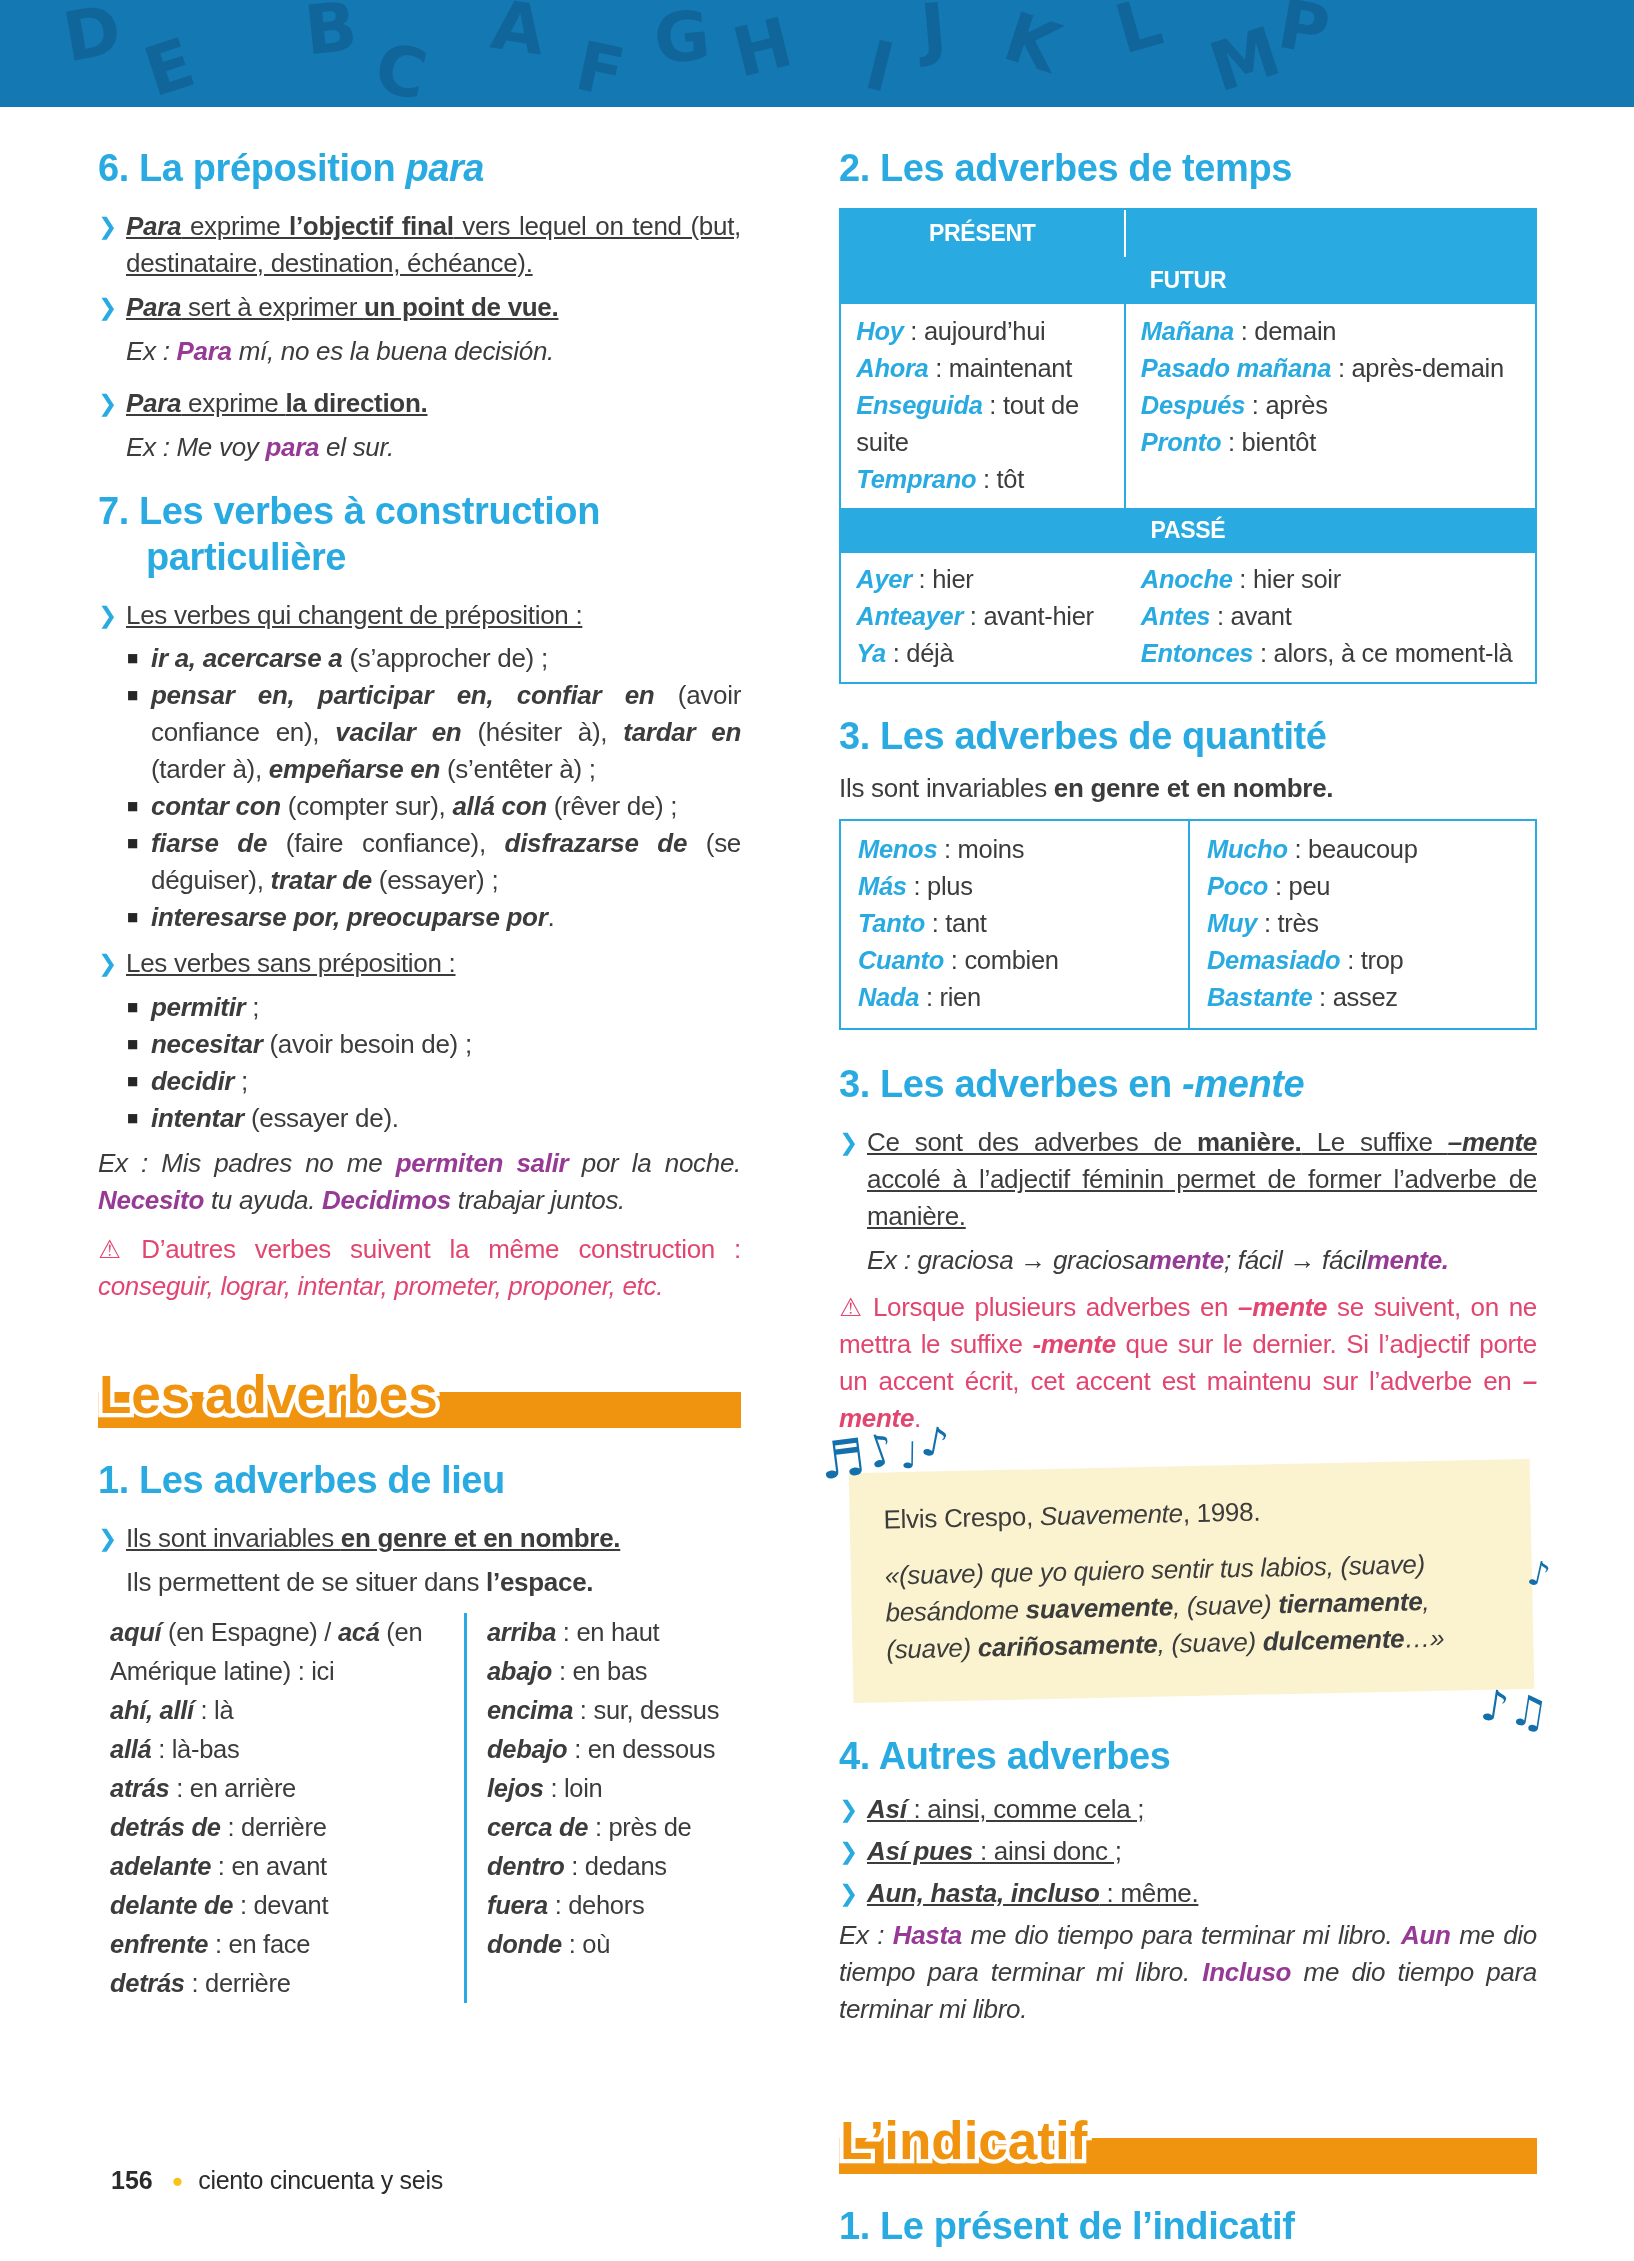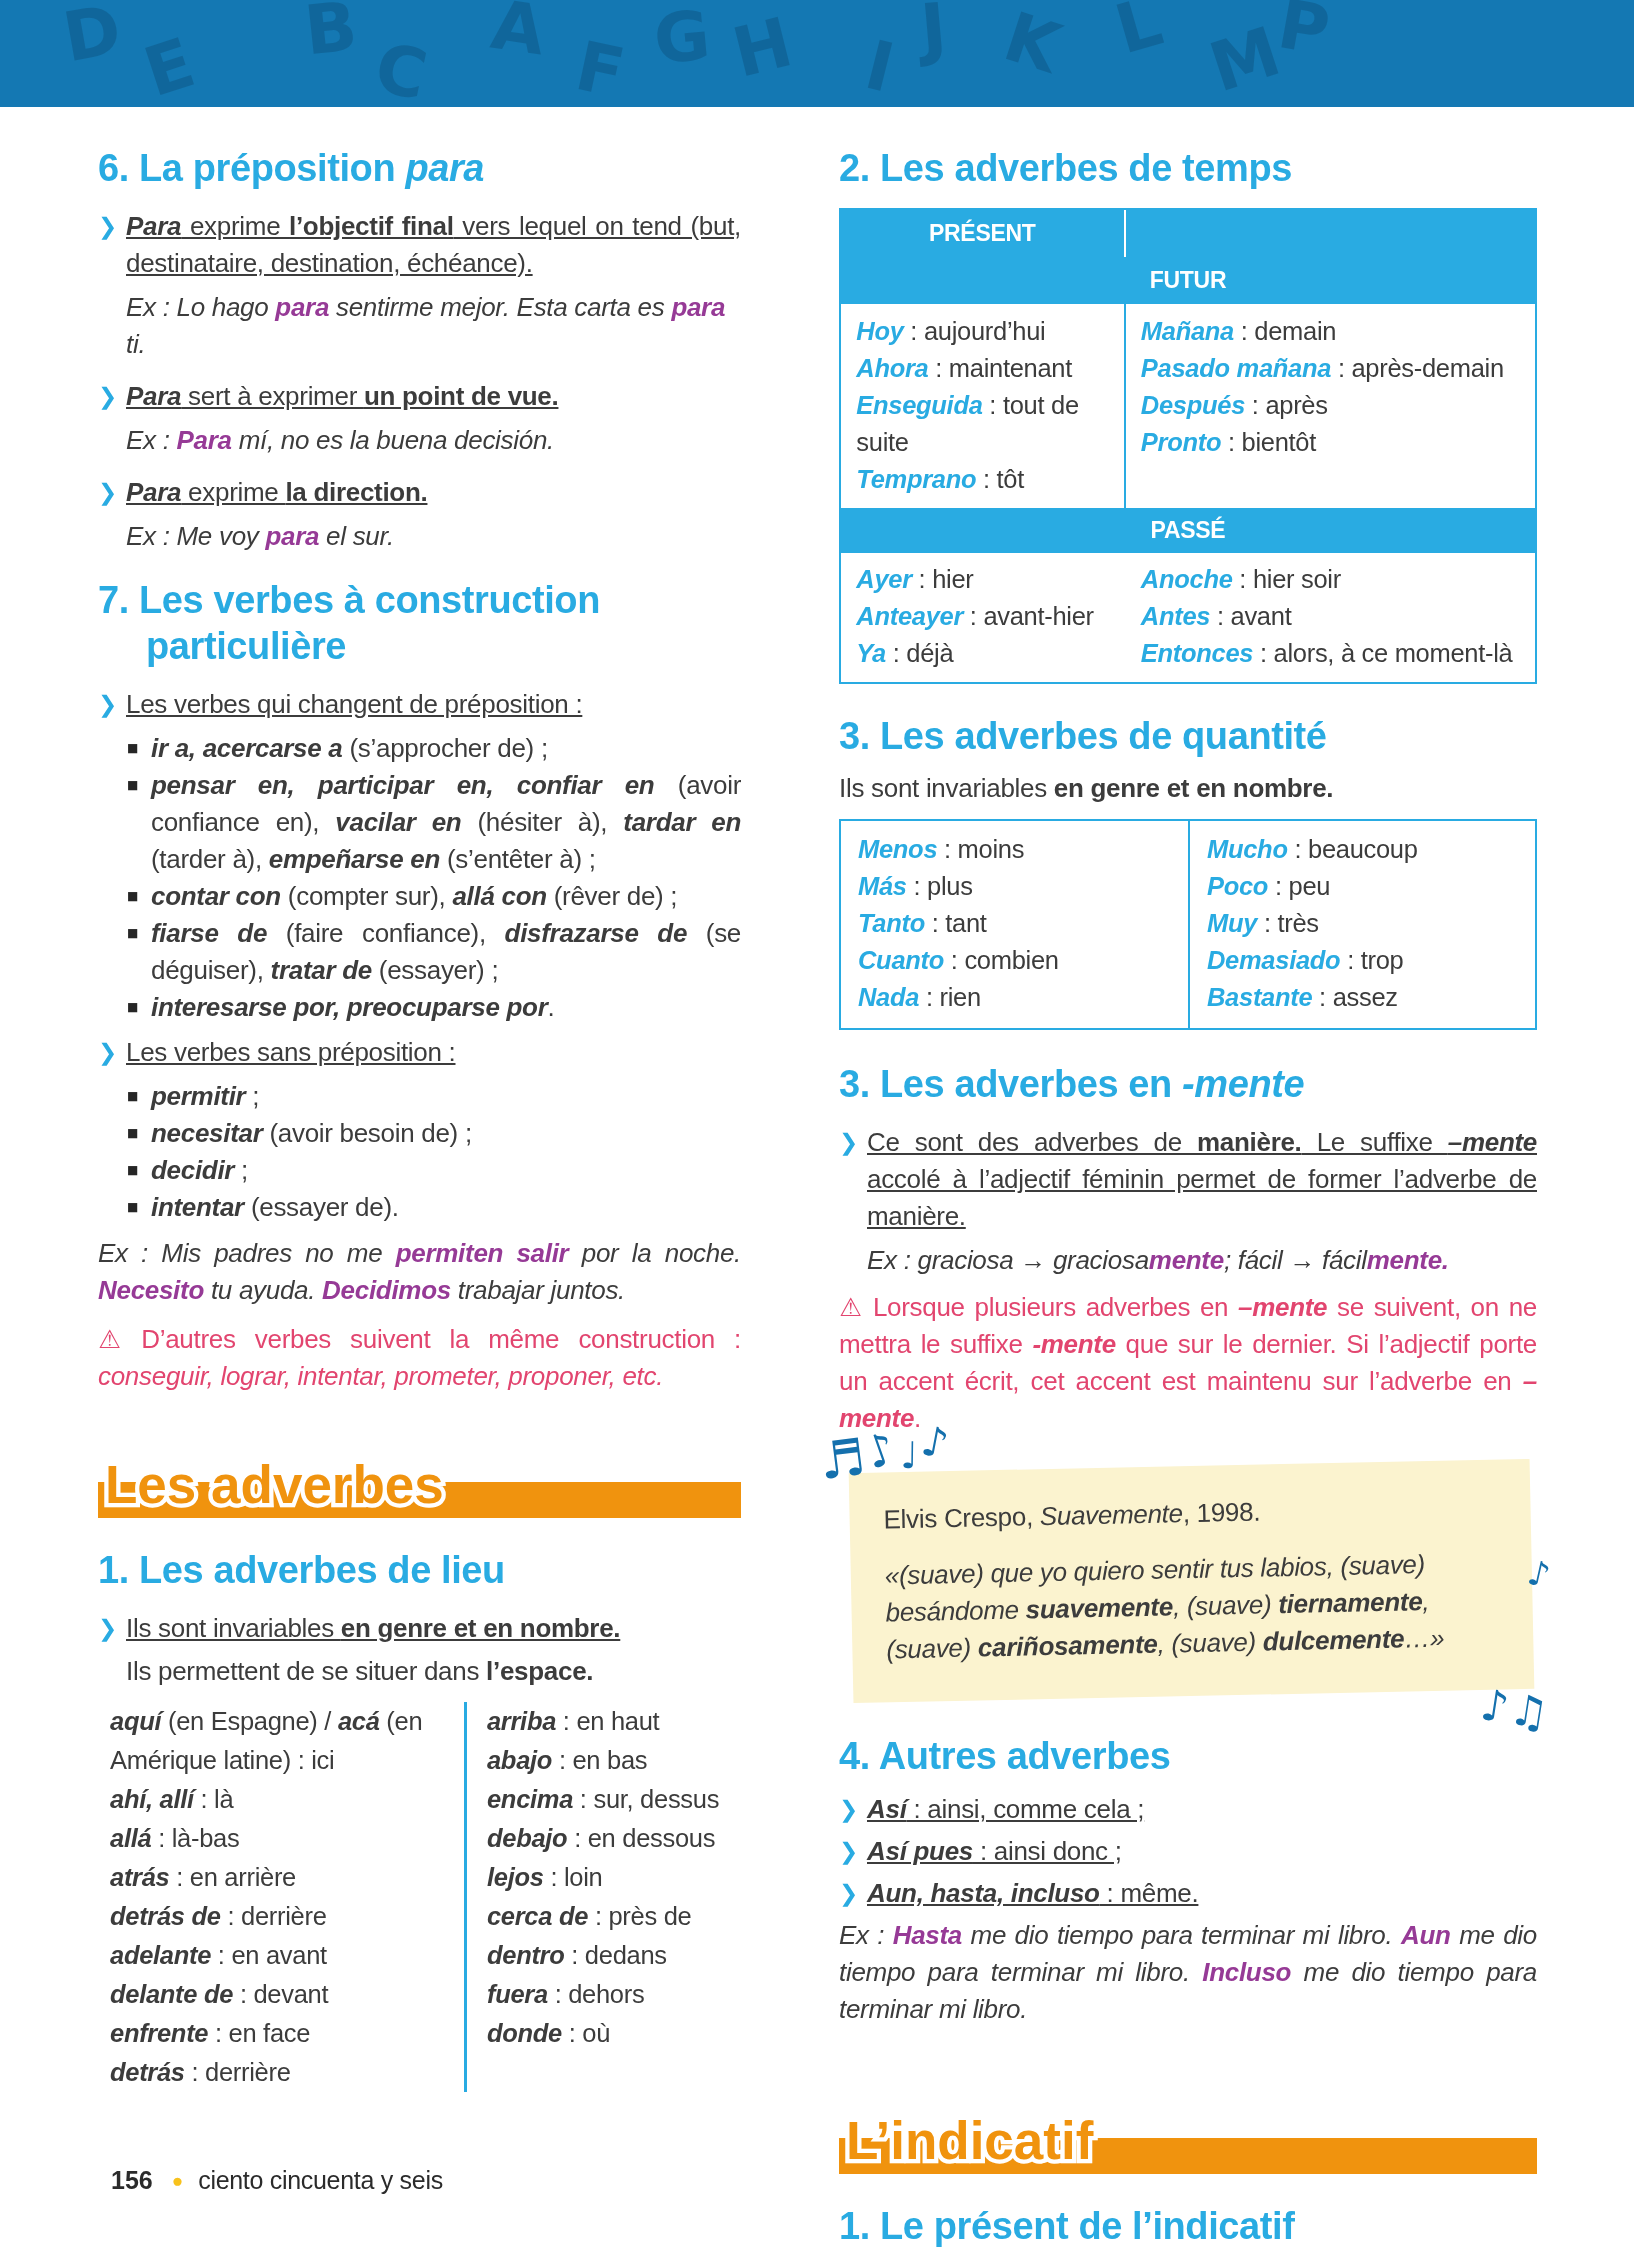--- a/index.html
+++ b/index.html
@@ -54,21 +54,21 @@
   .sq{position:relative;padding-left:25px;margin:0;text-align:justify;}
   .sq .sqi{position:absolute;left:0.9px;top:0px;font-size:12px;color:#262626;font-family:"DejaVu Sans",sans-serif;}
   .exline{padding-left:28px;margin:1.7px 0 15.3px 0;}
   .para{margin:6.8px 0 12px 0;text-align:justify;}
   .warn{color:#e2456f;text-align:justify;margin:10.2px 0 0 0;}
   .warn .wicon{font-family:"DejaVu Sans",sans-serif;font-size:25.5px;margin-right:8.5px;font-style:normal;}
 
   
   .banner{position:relative;height:92px;margin:31px 0 29px 0;}
   .banner .bar{position:absolute;left:0;right:0;bottom:0;height:36px;background:#f0930e;}
-  .banner .title{position:absolute;left:7px;bottom:6.8px;font-size:53px;line-height:53px;font-weight:bold;
+  .banner .title{position:absolute;left:1px;bottom:6.8px;font-size:53px;line-height:53px;font-weight:bold;
      color:#f0930e;letter-spacing:0;
      -webkit-text-stroke:8.5px #fff;paint-order:stroke fill;white-space:nowrap;}
 
   
   .lieu{display:flex;margin-top:12px;}
   .lieu-left{width:366px;box-sizing:border-box;padding-left:12px;padding-right:12px;}
   .lieu-div{width:2.6px;background:#29abe2;}
   .lieu-right{flex:1;padding-left:20.4px;}
   .lline{font-size:25.5px;line-height:39px;letter-spacing:-0.3px;}
 
@@ -137,21 +137,20 @@
 <div class="content">
 
   <section>
 
     <h2 class="h2"><span class="s-n">6. La préposition </span><span class="s-i">para</span></h2>
 
     <div class="bullet">
       <span class="chev">❯</span>
       <p><span class="s-bi">Para</span><span class="s-n"> exprime </span><span class="s-b">l’objectif final</span><span class="s-n"> vers lequel on tend (but, destinataire, destination, échéance).</span></p>
     </div>
-    <p class="exline"><span class="s-i">Ex : Lo hago </span><span class="s-pbi">para</span><span class="s-i"> sentirme mejor. Esta carta es </span><span class="s-pbi">para</span><span class="s-i"> ti.</span></p>
 
     <div class="bullet">
       <span class="chev">❯</span>
       <p><span class="s-bi">Para</span><span class="s-n"> sert à exprimer </span><span class="s-b">un point de vue.</span></p>
     </div>
     <p class="exline"><span class="s-i">Ex : </span><span class="s-pbi">Para</span><span class="s-i"> mí, no es la buena decisión.</span></p>
 
     <div class="bullet">
       <span class="chev">❯</span>
       <p><span class="s-bi">Para</span><span class="s-n"> exprime </span><span class="s-b">la direction.</span></p>

